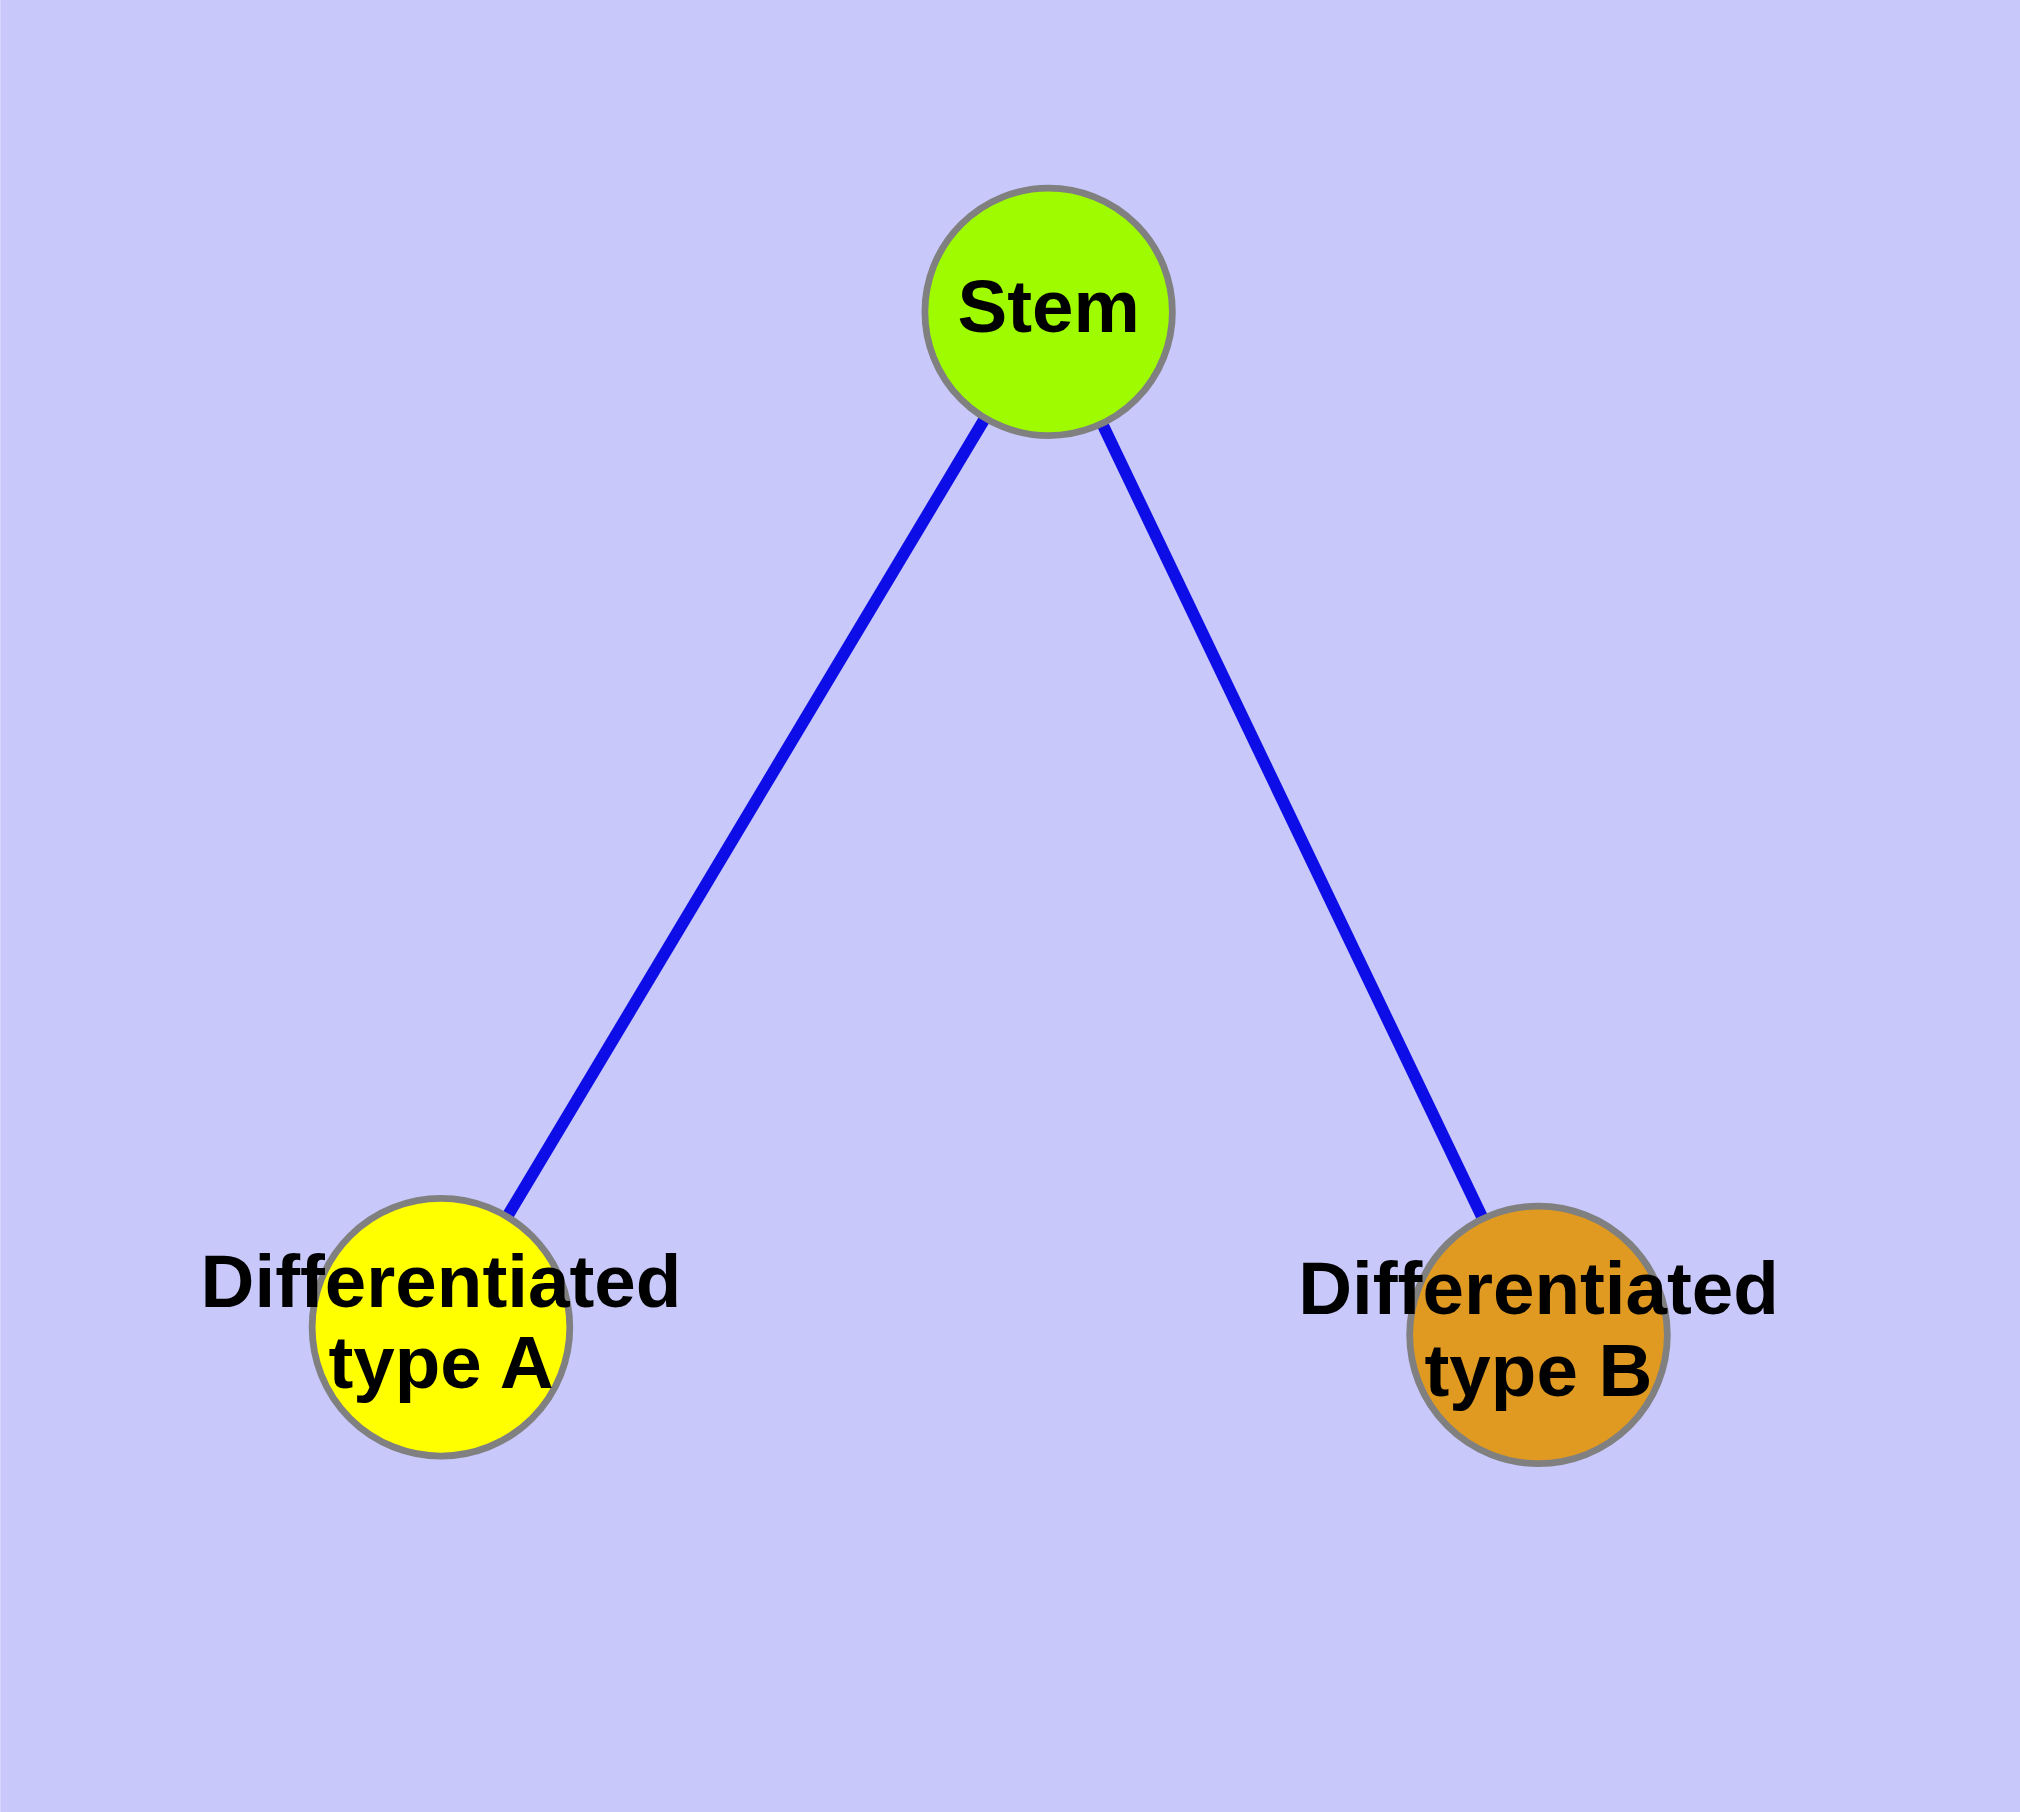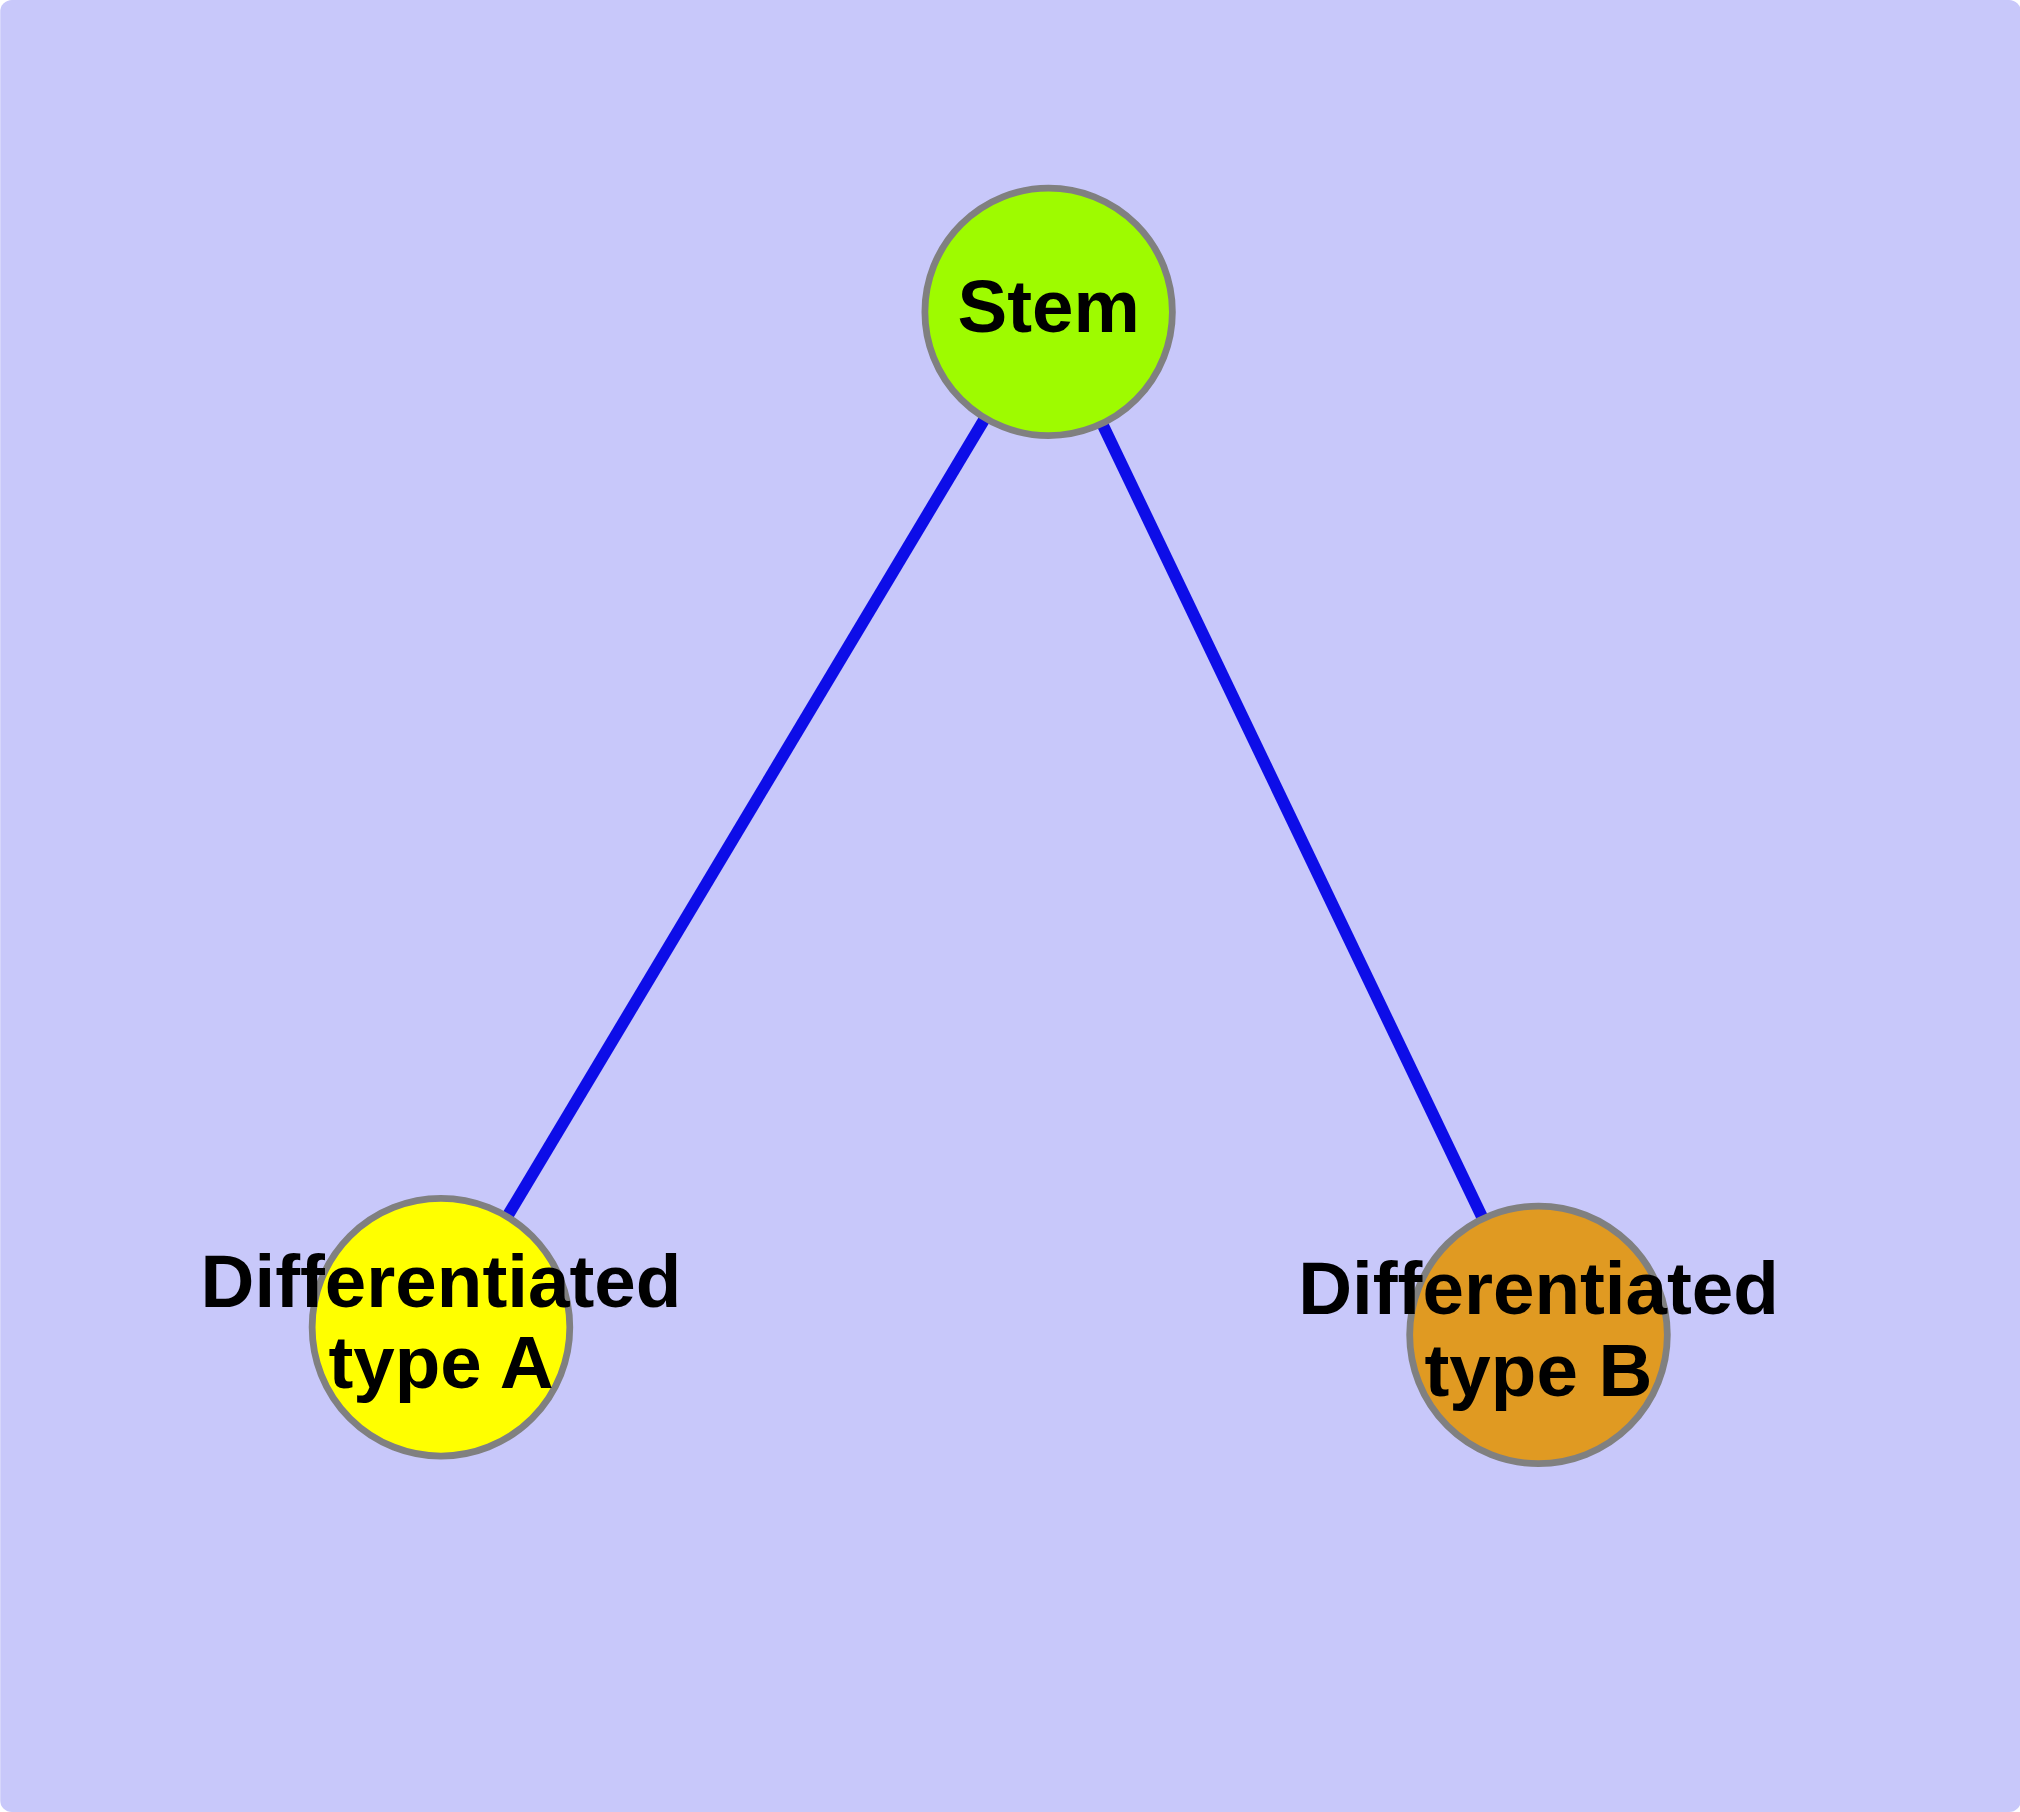--- a/index.html
+++ b/index.html
@@ -6,21 +6,20 @@
     margin: 0;
     padding: 0;
     background: #ffffff;
   }
   #graph-canvas {
     position: relative;
     width: 2021px;
     height: 1812px;
     overflow: hidden;
     font-family: "Liberation Sans", sans-serif;
-    border-radius: 12px;
   }
   #graph-svg {
     position: absolute;
     top: 0;
     left: 0;
     width: 2021px;
     height: 1812px;
     display: block;
   }
   .node-label {

